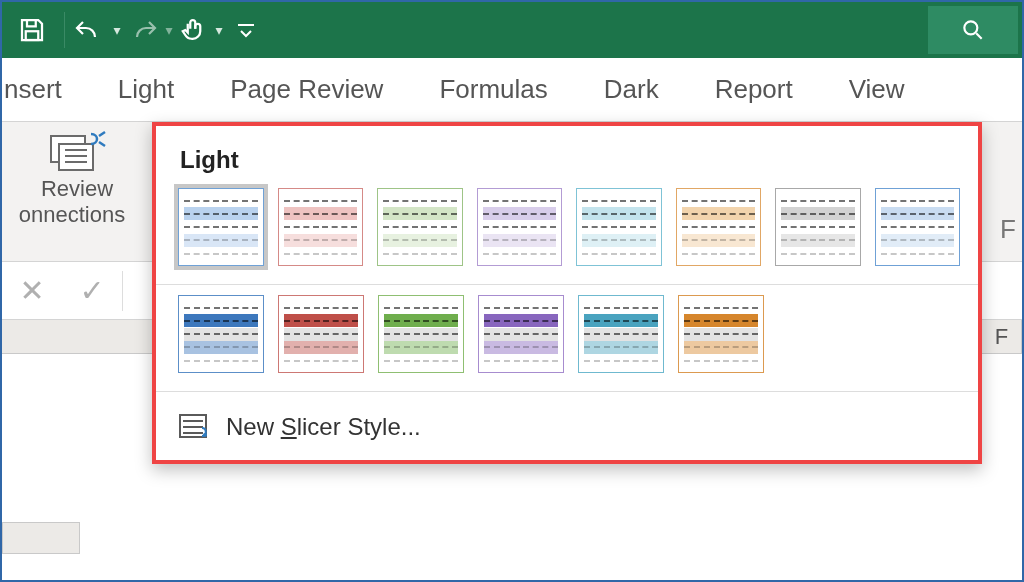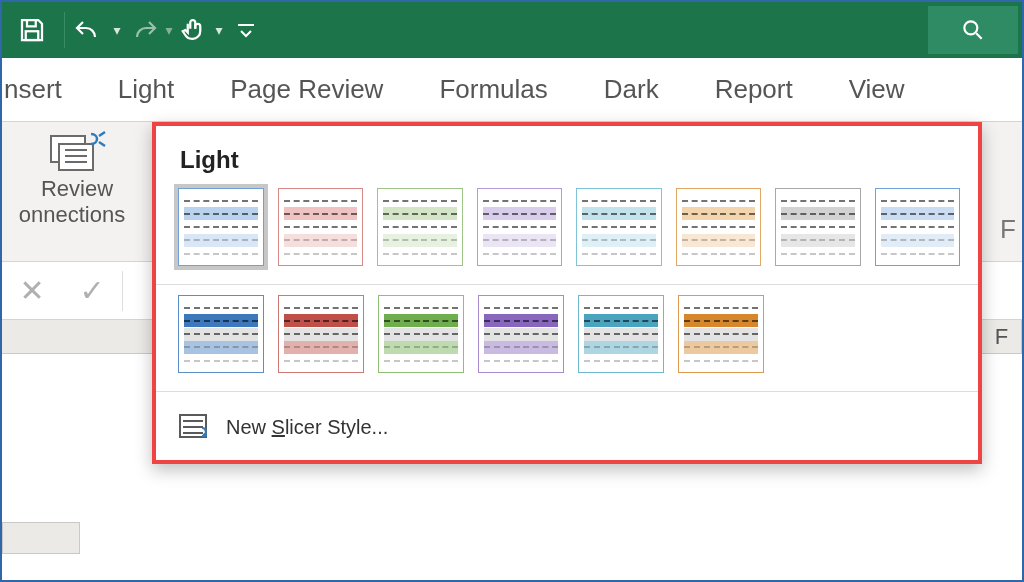--- a/index.html
+++ b/index.html
@@ -142,21 +142,21 @@
     border-top: 2px dashed rgba(0,0,0,.55);
   }
   .swatch .band.light::before, .swatch .band.light::after {
     border-top: 2px dashed rgba(0,0,0,.22);
   }
   .gallery hr {
     border: none; border-top: 1px solid #ddd; margin: 8px -18px 10px -18px;
   }
   .new-style {
     display: flex; align-items: center; gap: 14px;
-    font-size: 20px; color: #333;
+    font-size: 24px; color: #333;
     padding: 10px 4px 18px 4px;
   }
   .new-style .u { text-decoration: underline; }
   .new-style .nsicon {
     width: 34px; height: 30px; display:inline-block;
   }
 </style>
 </head>
 <body>
 

